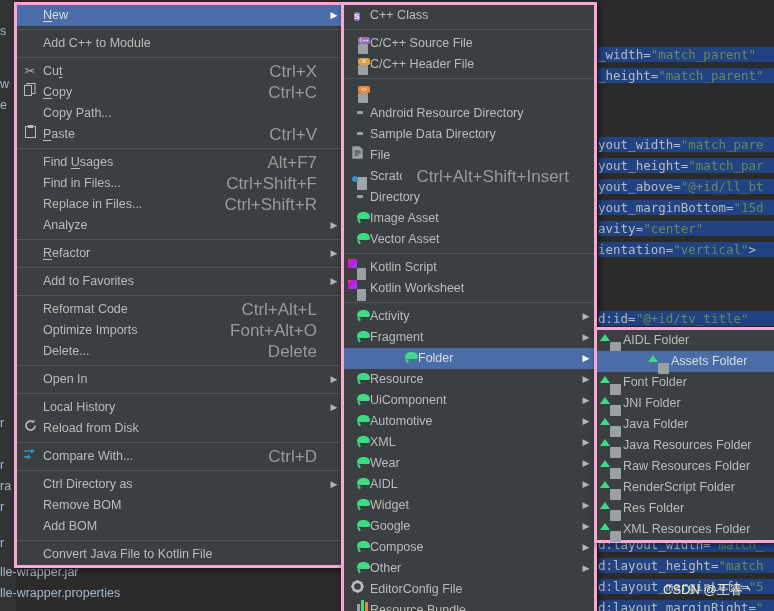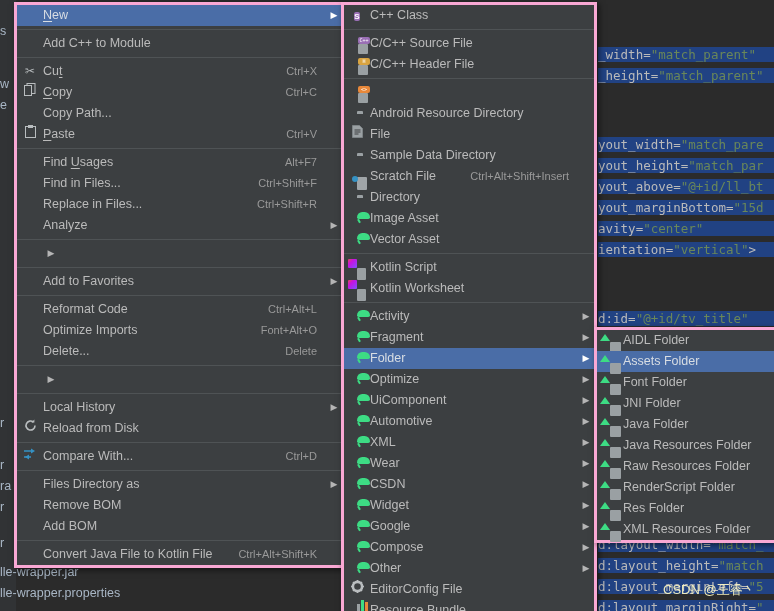--- a/index.html
+++ b/index.html
@@ -24,24 +24,24 @@
   .attr{color:#bababa;}
   .val{color:#6a8759;}
   #watermark{position:absolute;left:663px;top:581px;font-size:13px;color:#fef9c3;
              font-family:"Liberation Sans",sans-serif;opacity:.92;white-space:nowrap;}
 
   
   .menu{position:absolute;background:#3c3f41;border:3px solid #f9a8d4;
         box-shadow:2px 2px 6px rgba(0,0,0,.55);box-sizing:border-box;}
   .mi{position:relative;height:21px;line-height:21px;display:flex;align-items:center;
       padding:0 0 0 0;white-space:nowrap;color:#bbbbbb;font-size:12.5px;box-sizing:border-box;}
-  .mi.sel-row{background:#4a6da7;color:#d8dde3;}
+  .mi.sel-row{background:#4a6da7;color:#d8dde3;padding-left:48px;}
   .mi .ico{width:26px;min-width:26px;height:21px;display:flex;align-items:center;justify-content:center;}
   .mi .lbl{flex:1;overflow:hidden;text-overflow:clip;}
-  .mi .acc{color:#999999;padding-left:14px;padding-right:9px;font-size:11px;text-align:right;}
+  .mi .acc{color:#999999;padding-left:14px;padding-right:9px;font-size:17px;text-align:right;}
   .mi .arw{width:16px;min-width:16px;display:flex;align-items:center;justify-content:center;
            color:#b5b5b5;font-size:9px;}
   .mi.sel-row .arw{color:#ffffff;}
   .sep{height:1px;background:#4f5355;margin:3px 0;}
   .u{text-decoration:underline;text-underline-offset:2px;}
 
   
   #menu1{left:14px;top:2px;width:331px;}
   #menu1 .mi{padding-left:0;}
   #menu1 .lbl{padding-left:0;}
@@ -200,20 +200,21 @@
         <span class="ic"></span>
       </span>
       <span class="lbl">Analyze</span>
       <span class="arw">▶</span>
     </div>
     <div class="sep"></div>
     <div class="mi">
       <span class="ico">
         <span class="ic"></span>
       </span>
+      <span class="lbl"><span class="u">R</span>efactor</span>
       <span class="arw">▶</span>
     </div>
     <div class="sep"></div>
     <div class="mi">
       <span class="ico">
         <span class="ic"></span>
       </span>
       <span class="lbl">Add to Favorites</span>
       <span class="arw">▶</span>
     </div>
@@ -240,20 +241,21 @@
       </span>
       <span class="lbl">Delete...</span>
       <span class="acc">Delete</span>
       <span class="arw"></span>
     </div>
     <div class="sep"></div>
     <div class="mi">
       <span class="ico">
         <span class="ic"></span>
       </span>
+      <span class="lbl">Open In</span>
       <span class="arw">▶</span>
     </div>
     <div class="sep"></div>
     <div class="mi">
       <span class="ico">
         <span class="ic"></span>
       </span>
       <span class="lbl">Local History</span>
       <span class="arw">▶</span>
     </div>
@@ -278,21 +280,21 @@
       </span>
       <span class="lbl">Compare With...</span>
       <span class="acc">Ctrl+D</span>
       <span class="arw"></span>
     </div>
     <div class="sep"></div>
     <div class="mi">
       <span class="ico">
         <span class="ic"></span>
       </span>
-      <span class="lbl">Files Directory as</span>
+      <span class="lbl">Ctrl Directory as</span>
       <span class="arw">▶</span>
     </div>
     <div class="mi">
       <span class="ico">
         <span class="ic"></span>
       </span>
       <span class="lbl">Remove BOM</span>
       <span class="arw"></span>
     </div>
     <div class="mi">
@@ -301,21 +303,20 @@
       </span>
       <span class="lbl">Add BOM</span>
       <span class="arw"></span>
     </div>
     <div class="sep"></div>
     <div class="mi">
       <span class="ico">
         <span class="ic"></span>
       </span>
       <span class="lbl">Convert Java File to Kotlin File</span>
-      <span class="acc">Ctrl+Alt+Shift+K</span>
       <span class="arw"></span>
     </div>
   </div>
 
 <div class="menu" id="menu2">
     <div class="mi">
       <span class="ico">
         <span class="ic"><span class="klass">S</span></span>
       </span>
       <span class="lbl">C++ Class</span>
@@ -341,41 +342,41 @@
       <span class="ico">
         <span class="ic"><span class="cpp-badge"><span class="sq"></span><span class="bd" style="background:#e8883a">&lt;&gt;</span></span></span>
       </span>
       <span class="arw"></span>
     </div>
     <div class="mi">
       <span class="ico">
         <span class="ic" style="display: inline-block;"><span class="ic-folder"></span></span>
       </span>
       <span class="lbl">Android Resource Directory</span>
+      <span class="arw"></span>
+    </div>
+    <div class="mi">
+      <span class="ico">
+        <span class="ic" style="display: inline-block;"><span class="ic-folder"></span></span>
+      </span>
+      <span class="lbl">Sample Data Directory</span>
       <span class="arw"></span>
     </div>
     <div class="mi">
       <span class="ico">
         <span class="ic"><svg width="11" height="13" viewBox="0 0 11 13">
             <path d="M0.5 0.5 h7 L10.5 3.5 v9 h-10 Z" fill="#9aa0a3" stroke="#7d8386"></path>
             <path d="M2.5 5 h6 M2.5 7 h6 M2.5 9 h4" stroke="#3c3f41" stroke-width="1"></path>
           </svg></span>
       </span>
       <span class="lbl">File</span>
       <span class="arw"></span>
     </div>
     <div class="mi">
       <span class="ico">
-        <span class="ic" style="display: inline-block;"><span class="ic-folder"></span></span>
-      </span>
-      <span class="lbl">Sample Data Directory</span>
-      <span class="arw"></span>
-    </div>
-    <div class="mi">
-      <span class="ico">
         <span class="ic"><span class="scratch"><span class="s1"></span><span class="s2"></span></span></span>
       </span>
       <span class="lbl">Scratch File</span>
       <span class="acc">Ctrl+Alt+Shift+Insert</span>
       <span class="arw"></span>
     </div>
     <div class="mi">
       <span class="ico">
         <span class="ic" style="display: inline-block;"><span class="ic-folder"></span></span>
       </span>
@@ -430,21 +431,21 @@
       <span class="ico">
         <span class="ic"><span class="droid"></span></span>
       </span>
       <span class="lbl">Folder</span>
       <span class="arw">▶</span>
     </div>
     <div class="mi">
       <span class="ico">
         <span class="ic"><span class="droid"></span></span>
       </span>
-      <span class="lbl">Optimize</span>
+      <span class="lbl">Resource</span>
       <span class="arw">▶</span>
     </div>
     <div class="mi">
       <span class="ico">
         <span class="ic"><span class="droid"></span></span>
       </span>
       <span class="lbl">UiComponent</span>
       <span class="arw">▶</span>
     </div>
     <div class="mi">
@@ -465,21 +466,21 @@
       <span class="ico">
         <span class="ic"><span class="droid"></span></span>
       </span>
       <span class="lbl">Wear</span>
       <span class="arw">▶</span>
     </div>
     <div class="mi">
       <span class="ico">
         <span class="ic"><span class="droid"></span></span>
       </span>
-      <span class="lbl">CSDN</span>
+      <span class="lbl">AIDL</span>
       <span class="arw">▶</span>
     </div>
     <div class="mi">
       <span class="ico">
         <span class="ic"><span class="droid"></span></span>
       </span>
       <span class="lbl">Widget</span>
       <span class="arw">▶</span>
     </div>
     <div class="mi">

